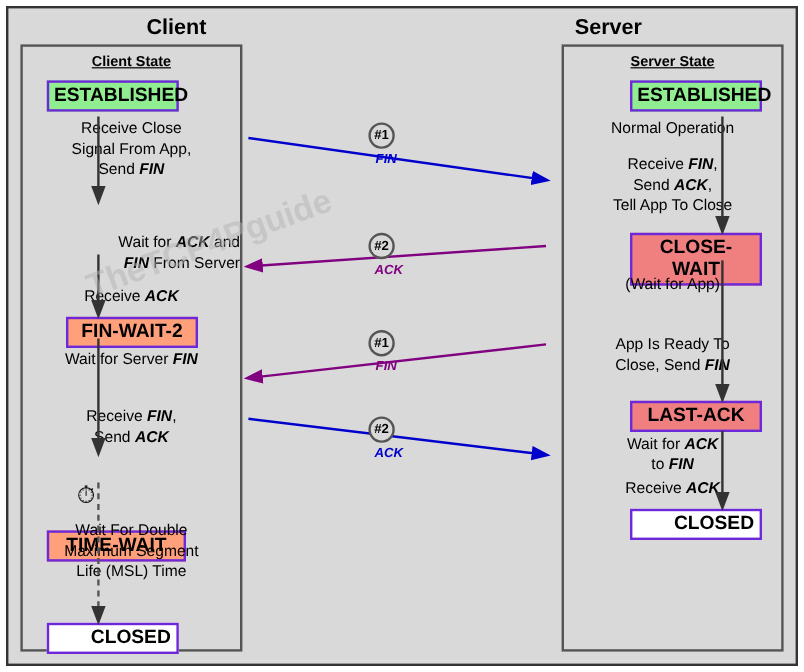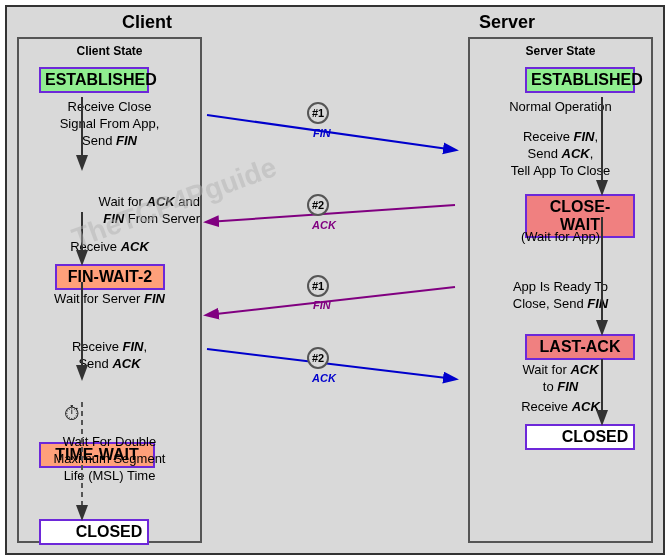--- a/index.html
+++ b/index.html
@@ -43,20 +43,21 @@
     .server-panel { right: 10px; }
 
     
     .panel-state-label {
       position: absolute;
       top: 5px;
       left: 0; right: 0;
       text-align: center;
       font-size: 12px;
       font-weight: bold;
+      text-decoration: underline;
     }
 
     
     .state-box {
       position: absolute;
       border: 2px solid #6d28d9;
       text-align: center;
       font-size: 16px;
       font-weight: bold;
       padding: 2px 4px;

